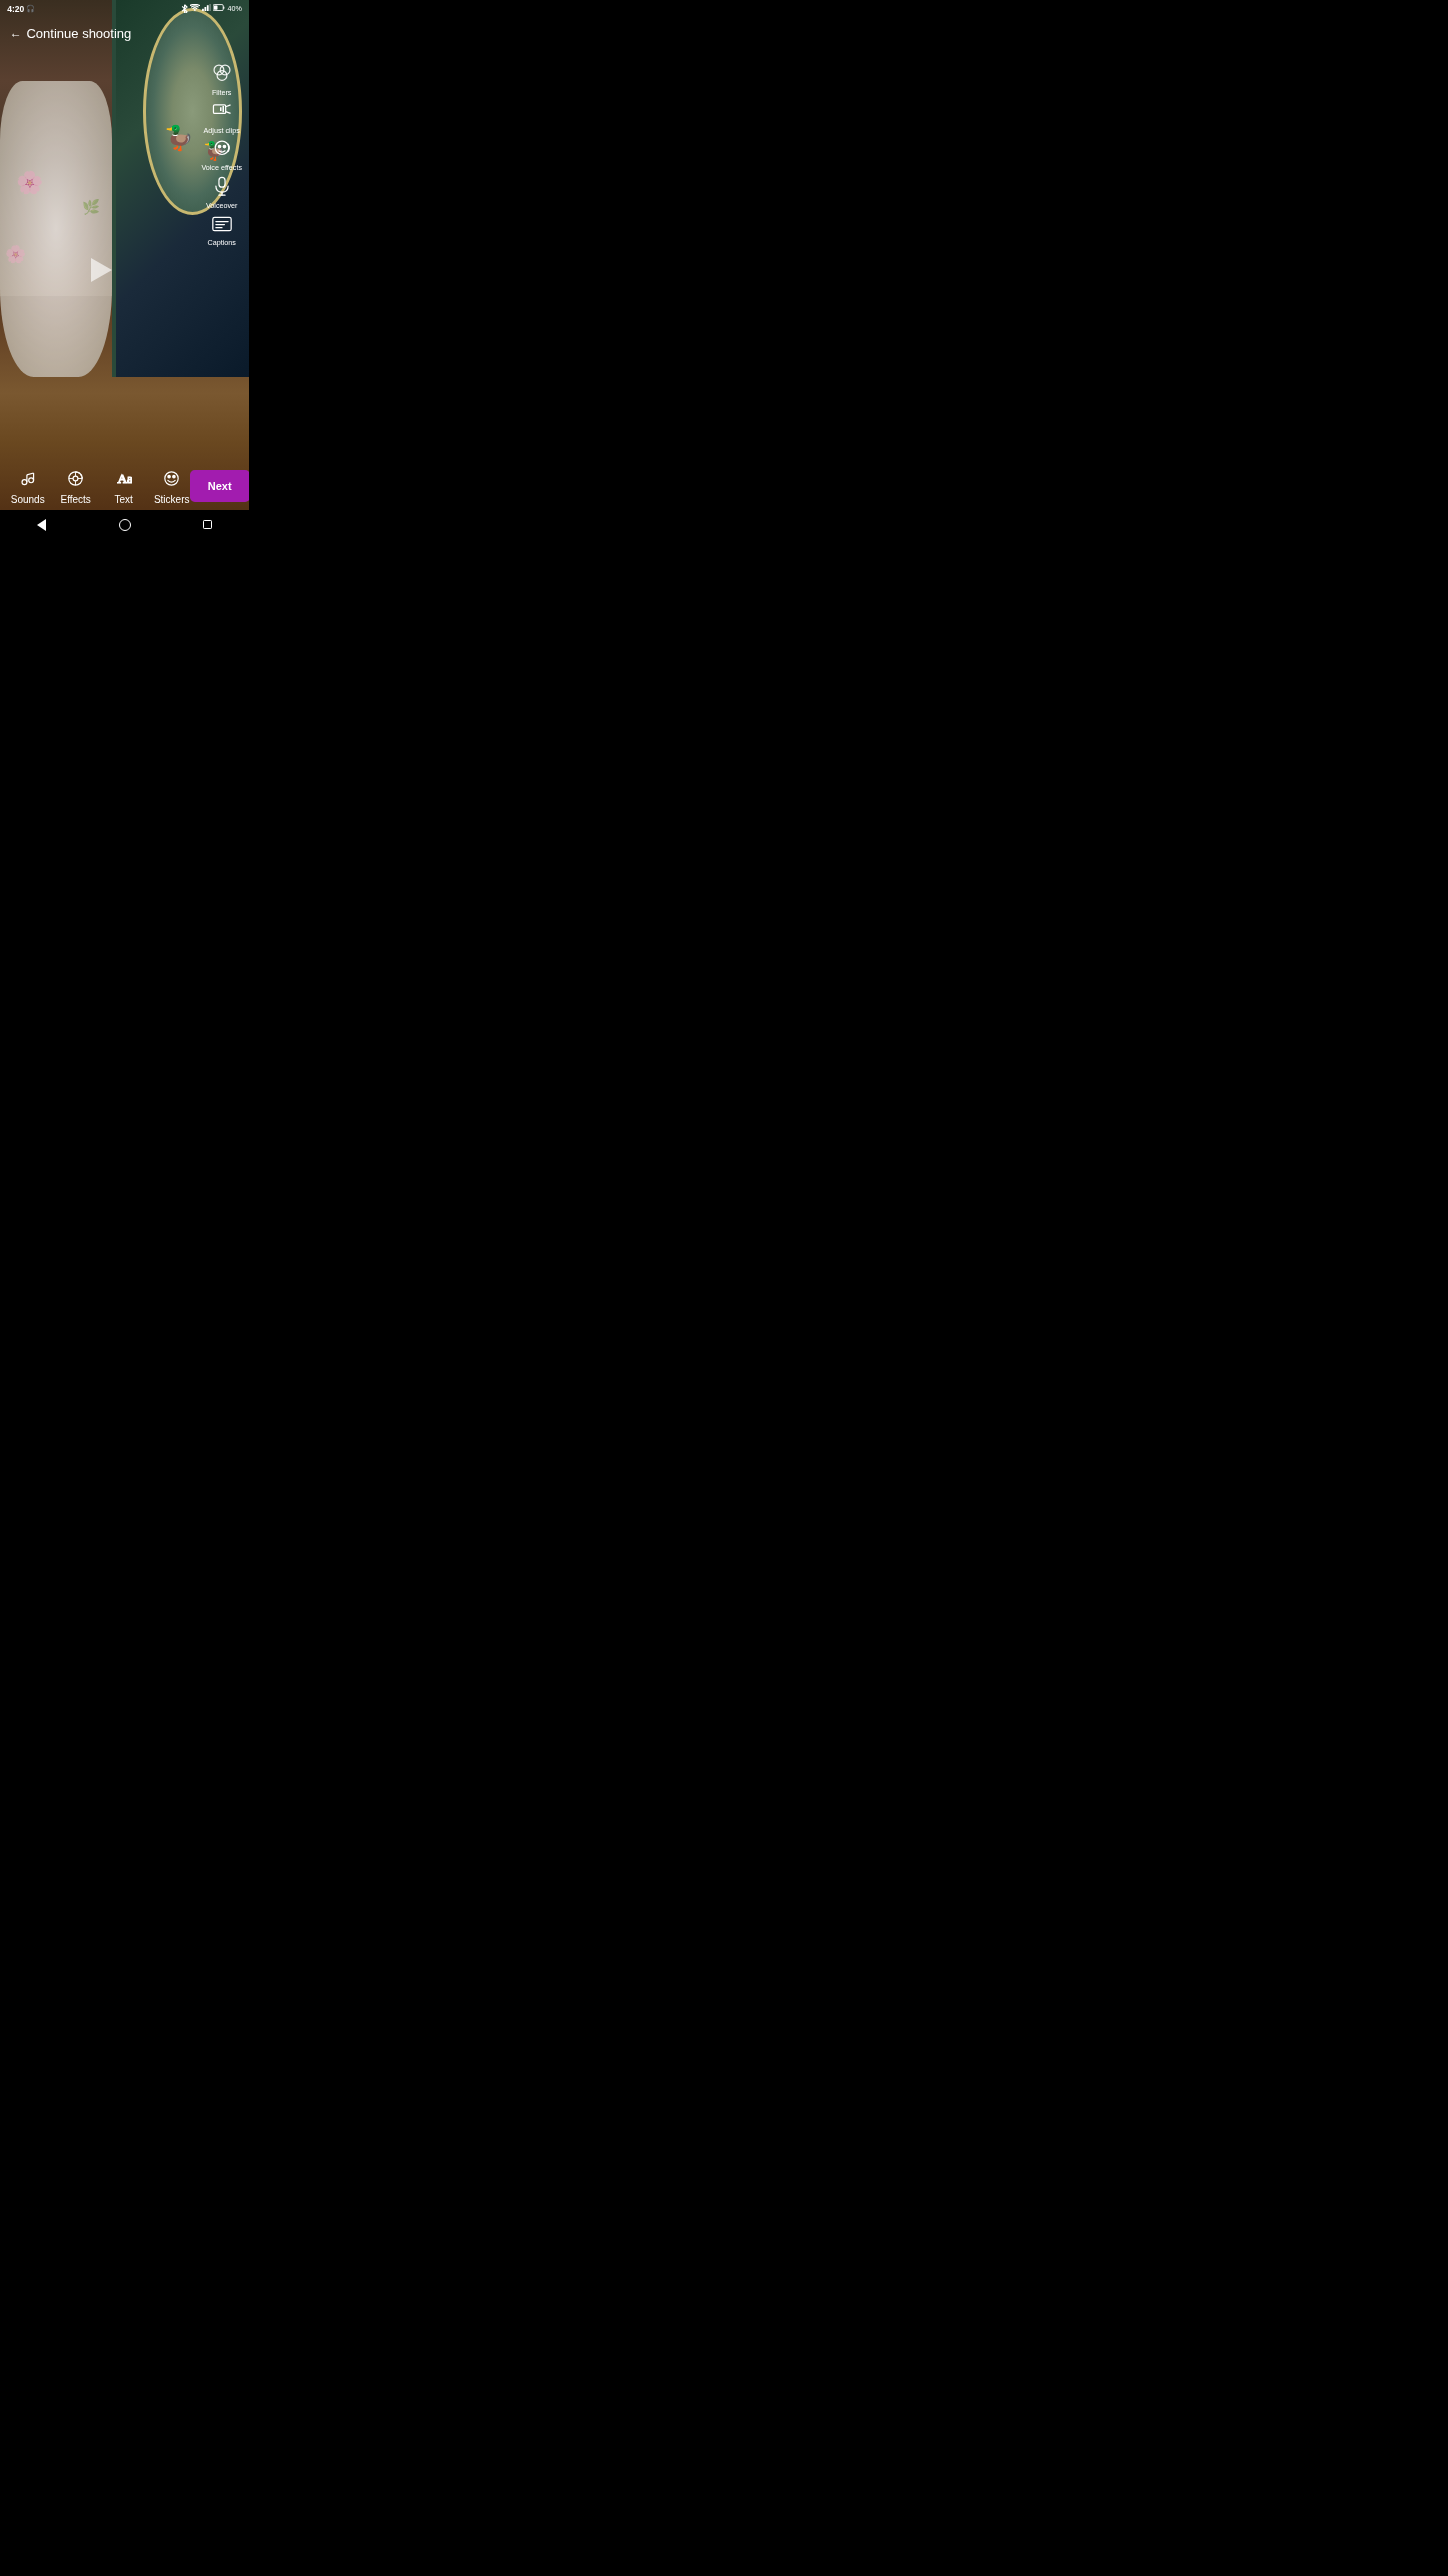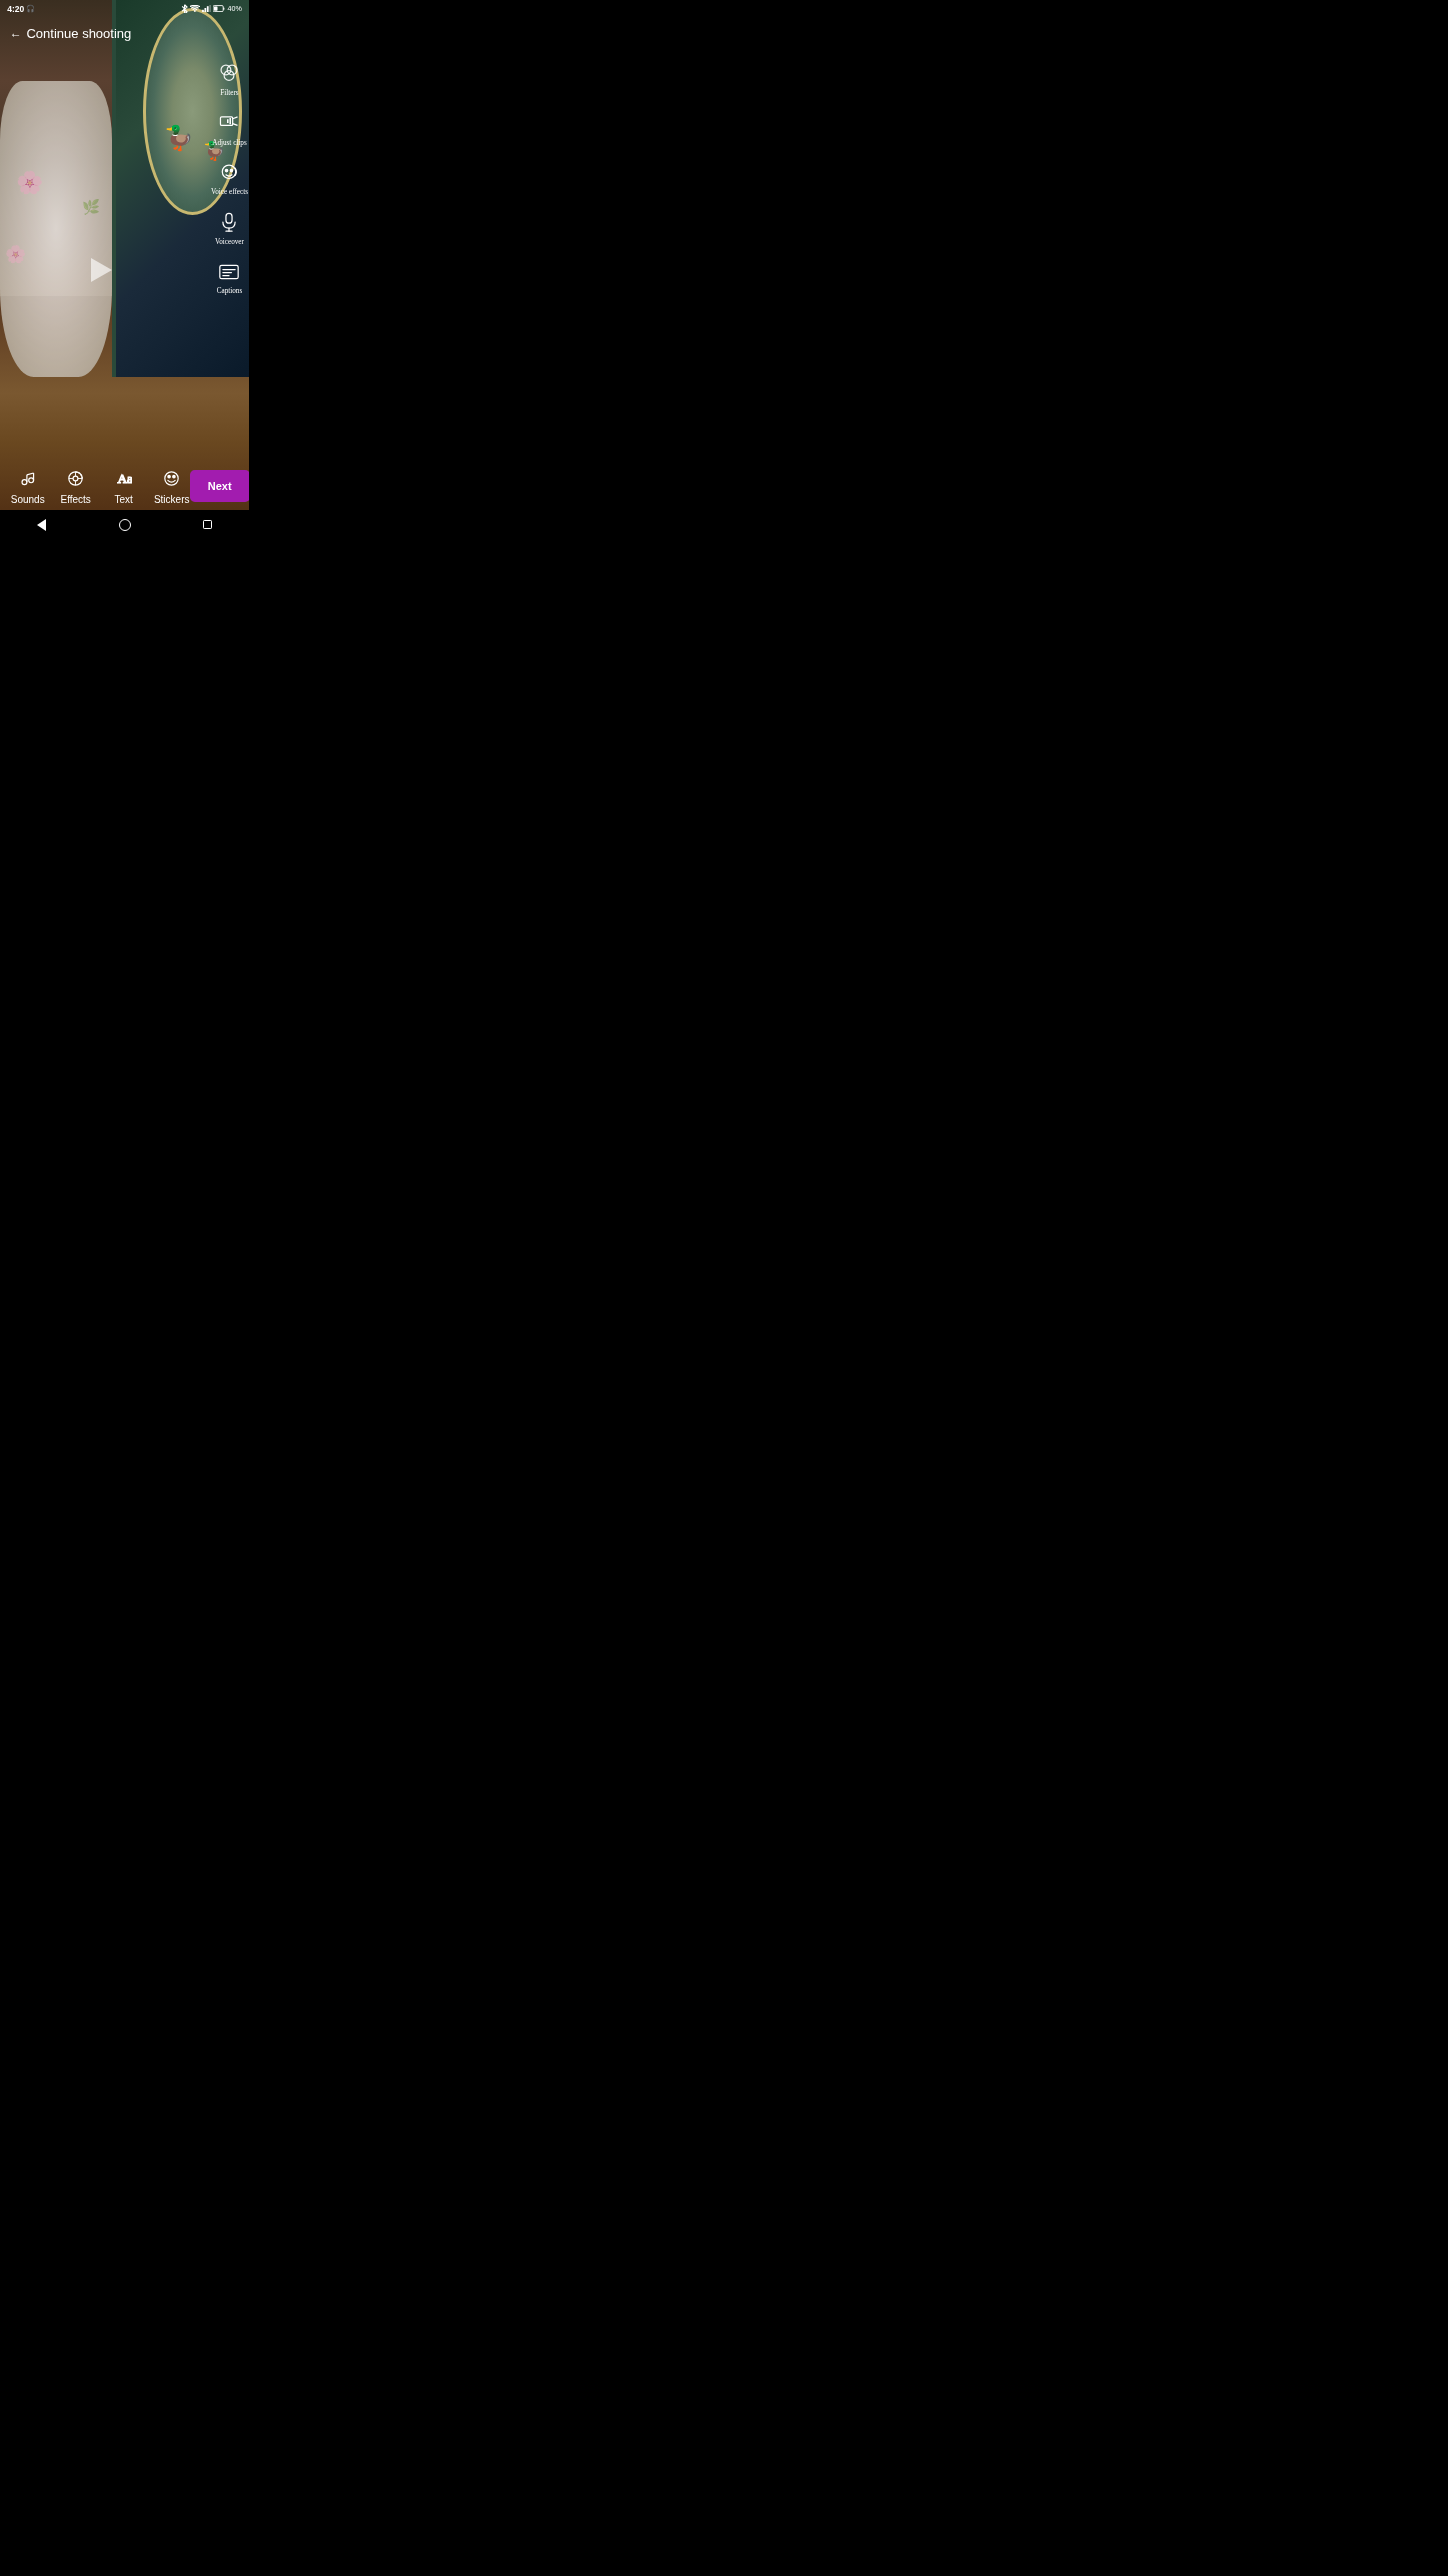--- a/index.html
+++ b/index.html
@@ -121,21 +121,21 @@
       font-weight: 600;
     }
 
     .headphone-icon {
       color: white;
       font-size: 7.2px;
     }
 
     .status-right {
       display: flex;
-      align-items: center;
+      align-items: flex-start;
       gap: 2px;
     }
 
     .battery-text {
       color: white;
       font-size: 7.2px;
       font-weight: 500;
     }
 
     
@@ -164,27 +164,25 @@
 
     .continue-text {
       color: white;
       font-size: 13px;
       font-weight: 400;
     }
 
     
     .right-tools {
       position: absolute;
-      right: 1px;
+      right: 7px;
       top: 60px;
       display: flex;
       flex-direction: column;
-      gap: 12px;
       z-index: 100;
-      font-family: Liberation Serif, serif;
     }
 
     .tool-item {
       display: flex;
       flex-direction: column;
       align-items: center;
       gap: 2.4px;
       cursor: pointer;
     }
 

